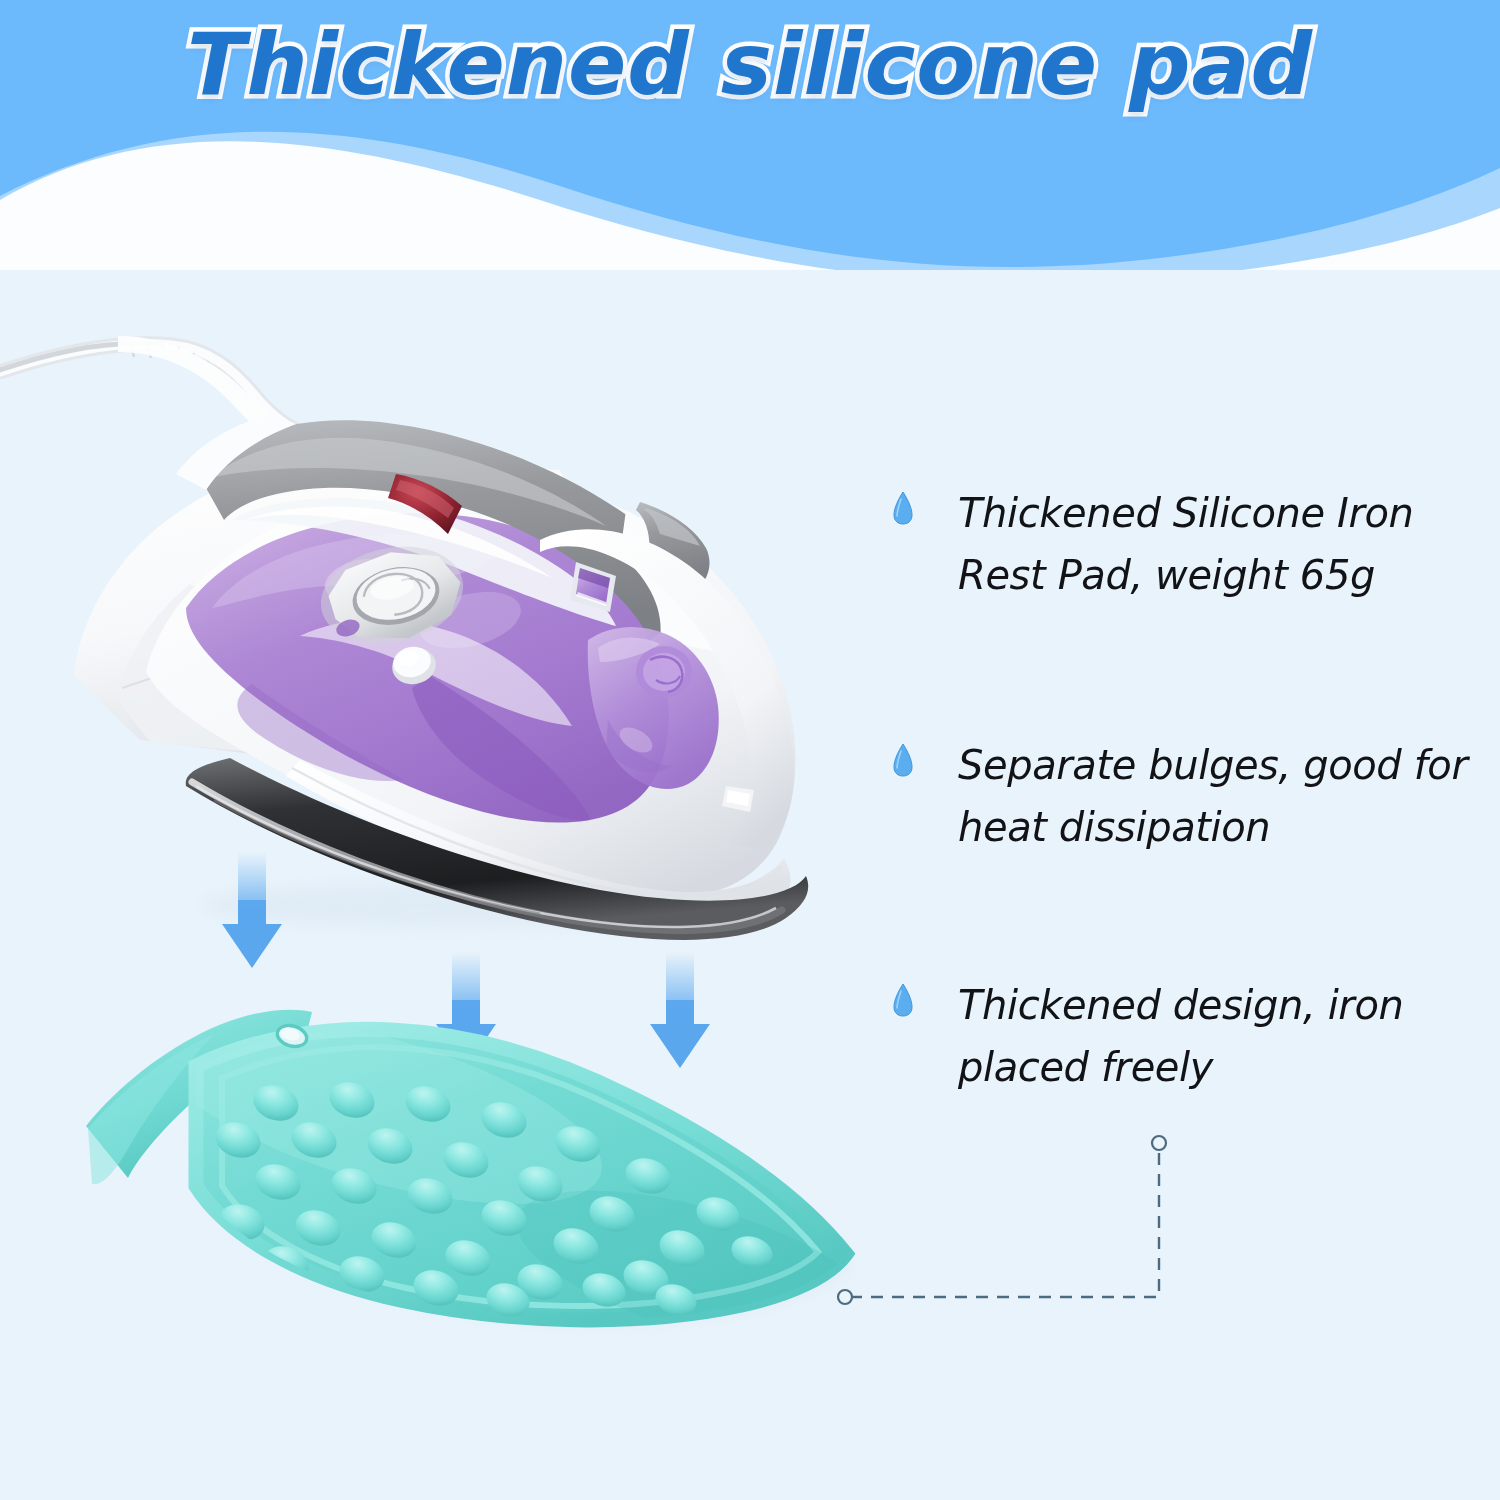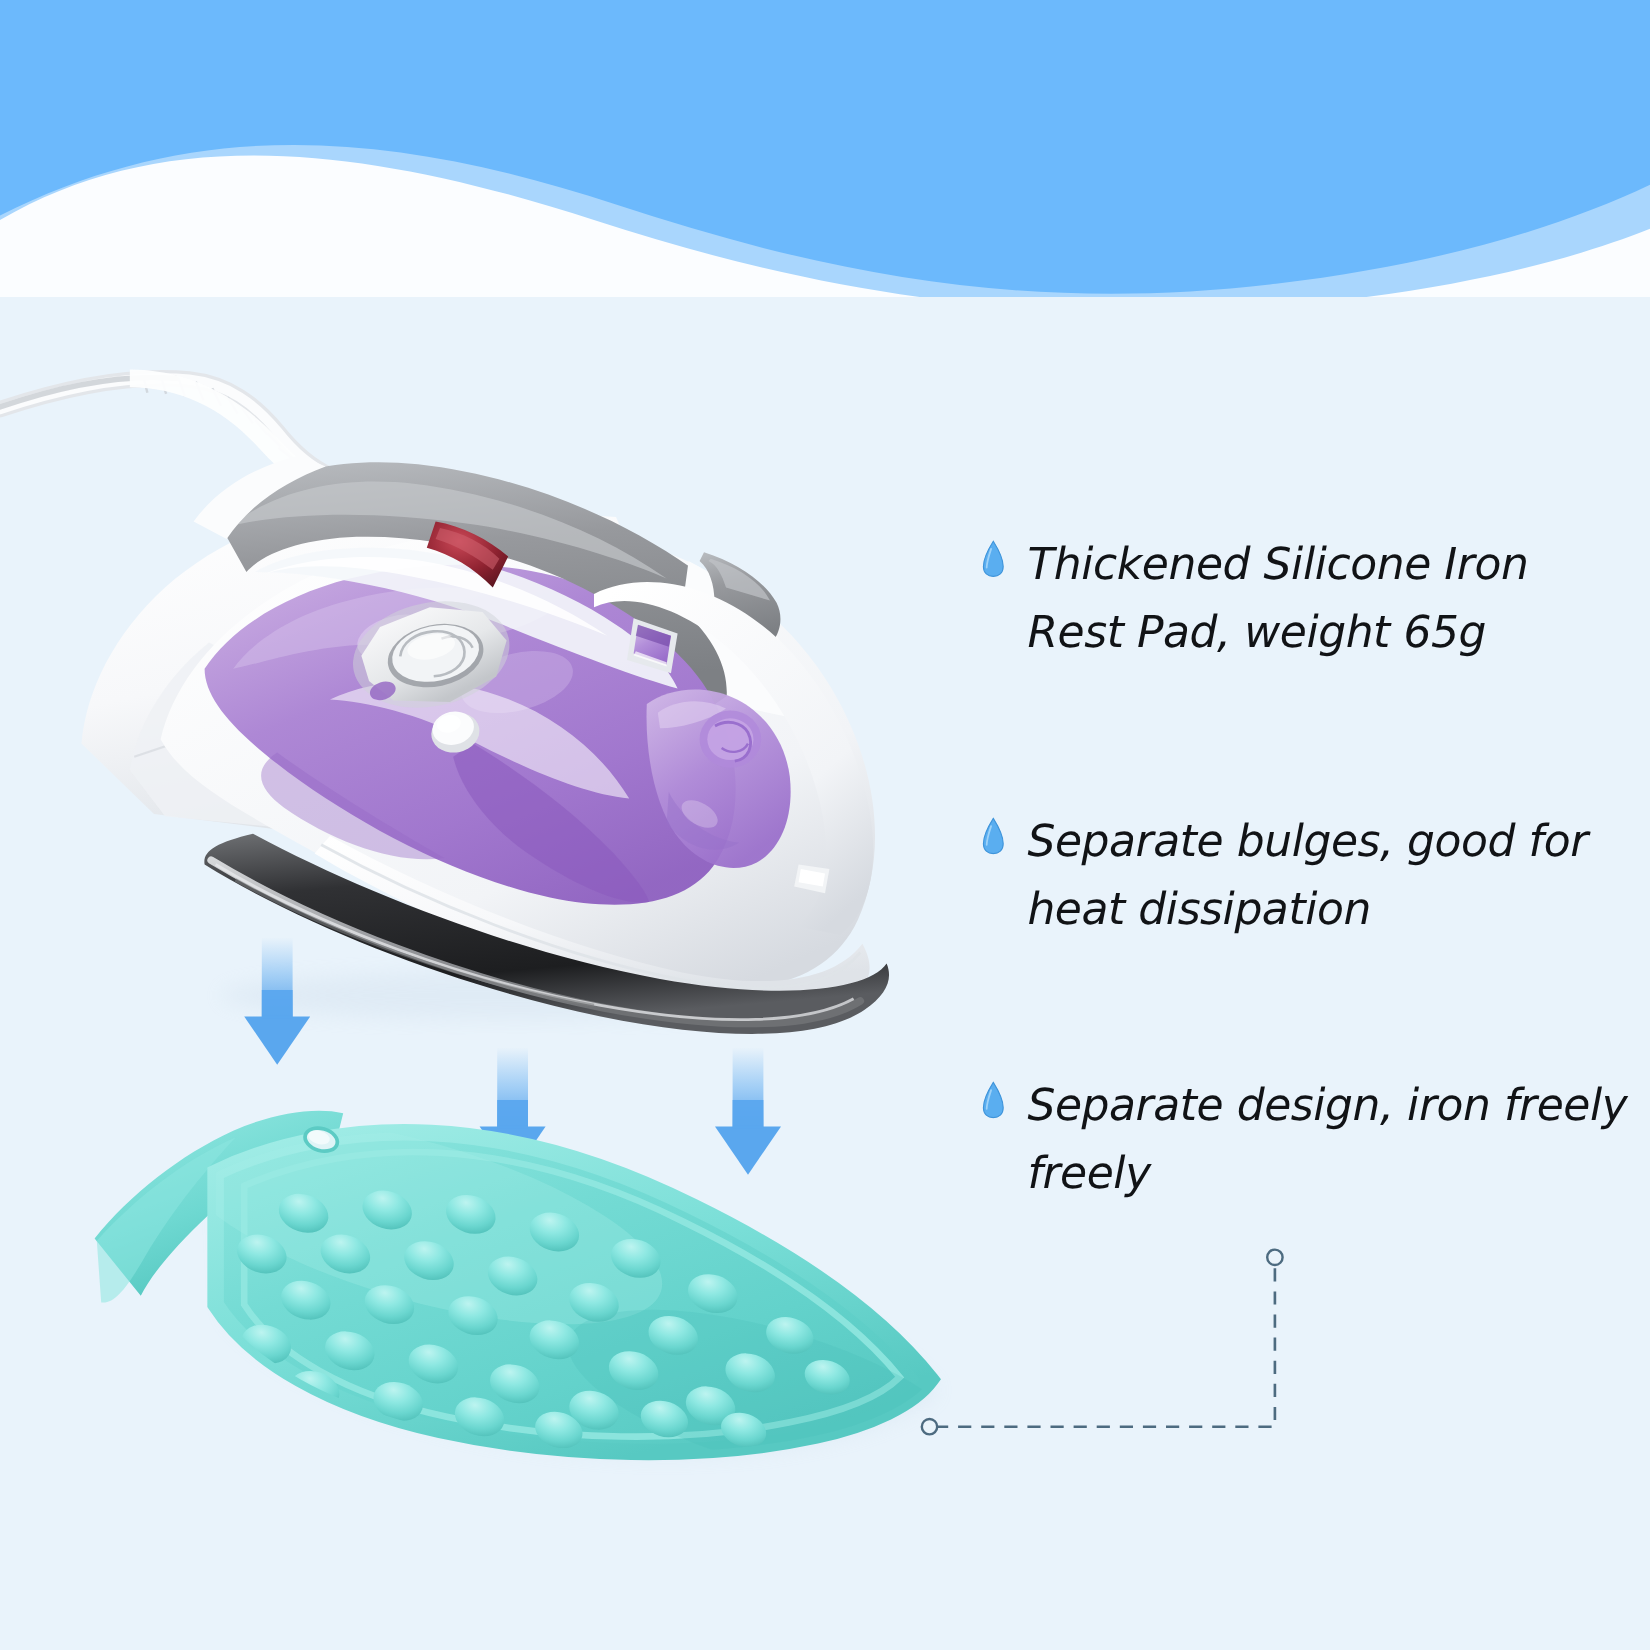--- a/index.html
+++ b/index.html
@@ -40,21 +40,21 @@
 
   
   #stage{position:absolute;left:0;top:0;width:1500px;height:1500px;}
 
   
   #bullet-list{
     position:absolute;left:892px;top:482px;width:600px;
   }
   .bullet-row{
     position:absolute;left:0;width:590px;
-    display:flex;align-items:flex-start;
+    display:flex;align-items:flex-start;gap:24px;
   }
   .bullet-row.r0{top:0px;}
   .bullet-row.r1{top:252px;}
   .bullet-row.r2{top:492px;}
   .drop-icon{
     flex:0 0 auto;width:22px;height:34px;margin-top:9px;margin-right:20px;
   }
   .bullet-text{
     font-family:"DejaVu Sans", sans-serif;
     font-style:italic;
@@ -69,20 +69,21 @@
 <body>
 
 <div id="header-band">
   <div class="band-bg"></div>
   <svg class="wave" viewBox="0 0 1500 270" preserveAspectRatio="none">
 
     <path d="M0 196 C 180 104, 360 120, 560 186 C 760 252, 940 284, 1160 258 C 1310 240, 1420 206, 1500 168 L1500 270 L0 270 Z" fill="#a9d6fd"></path>
 
     <path d="M0 200 C 150 112, 330 132, 540 200 C 760 272, 960 298, 1190 276 C 1330 262, 1430 236, 1500 208 L1500 270 L0 270 Z" fill="#fbfdff"></path>
   </svg>
+  <div id="page-title">Thickened silicone pad</div>
 </div>
 
 <svg id="stage" viewBox="0 0 1500 1500">
   <defs>
 
     <linearGradient id="gBodyWhite" x1="0" y1="0" x2="0.35" y2="1">
       <stop offset="0%" stop-color="#ffffff"></stop>
       <stop offset="55%" stop-color="#f7f8fa"></stop>
       <stop offset="100%" stop-color="#dfe3e8"></stop>
     </linearGradient>
@@ -440,16 +441,16 @@
       <path d="M9 8 C 7 14, 5 20, 5 25" fill="none" stroke="#9ed2f8" stroke-width="1.6" stroke-linecap="round"></path>
     </svg>
     <div class="bullet-text">Separate bulges, good for heat dissipation</div>
   </div>
 
   <div class="bullet-row r2">
     <svg class="drop-icon" viewBox="0 0 22 34">
       <path d="M11 1 C 16 9, 20 17, 20 24 C 20 30, 16 33, 11 33 C 6 33, 2 30, 2 24 C 2 17, 6 9, 11 1 Z" fill="#5aaef0" stroke="#3f94da" stroke-width="1"></path>
       <path d="M9 8 C 7 14, 5 20, 5 25" fill="none" stroke="#9ed2f8" stroke-width="1.6" stroke-linecap="round"></path>
     </svg>
-    <div class="bullet-text">Separate design, iron freely freely</div>
+    <div class="bullet-text">Thickened design, iron placed freely</div>
   </div>
 
 </div>
 
 </body></html>

